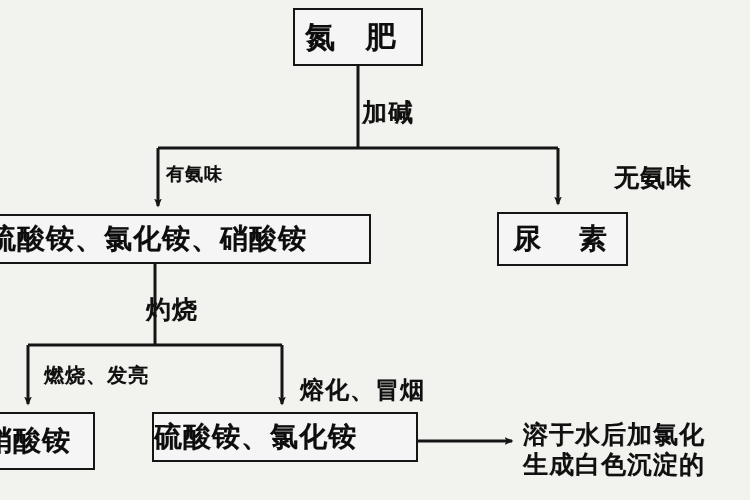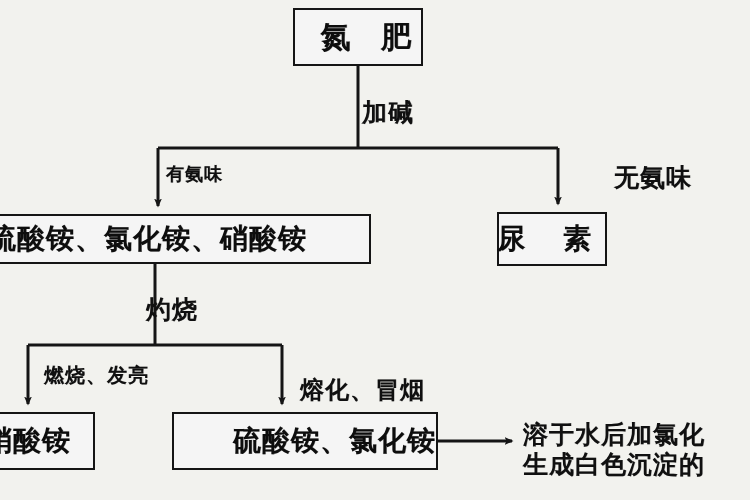--- a/index.html
+++ b/index.html
@@ -10,21 +10,21 @@
     position:relative;overflow:hidden;
     filter:grayscale(100%);
   }
   #flow{position:absolute;left:0;top:0;width:750px;height:500px;}
 
   .node{
     position:absolute;
     border:2.5px solid #151515;
     background:#f5f5f1;
     color:#0d0d0d;
-    display:flex;align-items:center;justify-content:flex-end;
+    display:flex;align-items:center;justify-content:flex-start;
     box-sizing:border-box;
     white-space:nowrap;
     letter-spacing:1px;
     font-weight:700;
     text-shadow:0.5px 0 0 rgba(20,20,20,0.45);
   }
   .edge-label{
     position:absolute;
     color:#101010;
     font-weight:700;
@@ -42,26 +42,26 @@
     letter-spacing:1px;
     text-shadow:0.5px 0 0 rgba(20,20,20,0.4);
   }
 
   
   #n-root   {left:293px;top:8px;width:130px;height:58px;font-size:30px;}
   #n-root span{letter-spacing:10px;padding-left:10px;}
 
   #n-ammonia{left:-18px;top:214px;width:389px;height:50px;font-size:28px;
              justify-content:flex-start;padding-left:4px;}
-  #n-urea   {left:497px;top:212px;width:110px;height:54px;font-size:28px;}
+  #n-urea   {left:497px;top:212px;width:131px;height:54px;font-size:28px;}
   #n-urea span{letter-spacing:14px;padding-left:14px;}
 
   #n-nitrate{left:-24px;top:412px;width:119px;height:58px;font-size:28px;
              justify-content:flex-start;padding-left:6px;}
-  #n-sulfchl{left:152px;top:412px;width:266px;height:58px;font-size:28px;margin-left:20px;}
+  #n-sulfchl{left:152px;top:412px;width:266px;height:50px;font-size:28px;}
 
   #l-alkali {left:362px;top:96px;font-size:25px;}
   #l-smell  {left:166px;top:162px;font-size:18px;}
   #l-nosmell{left:604px;top:161px;font-size:25px;margin-left:10px;}
   #l-burn   {left:146px;top:293px;font-size:25px;}
   #l-flame  {left:44px;top:362px;font-size:20px;}
   #l-melt   {left:300px;top:374px;font-size:24px;}
 
   #note-right{left:523px;top:420px;font-size:25px;}
 </style>

